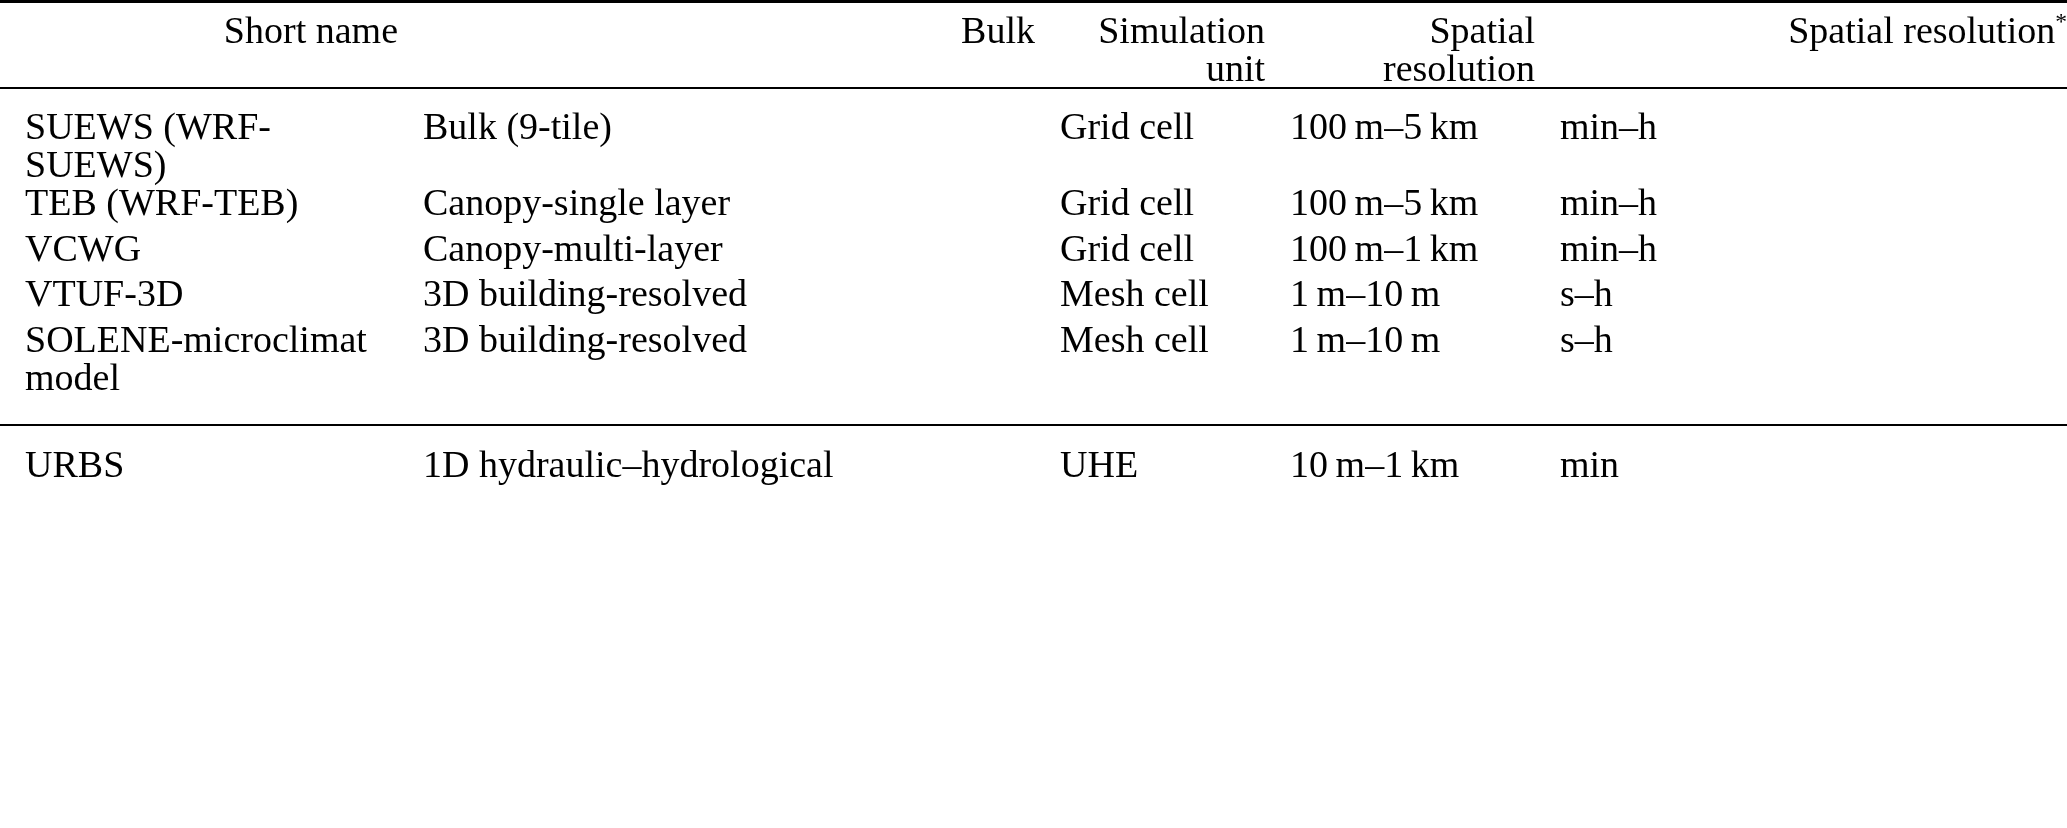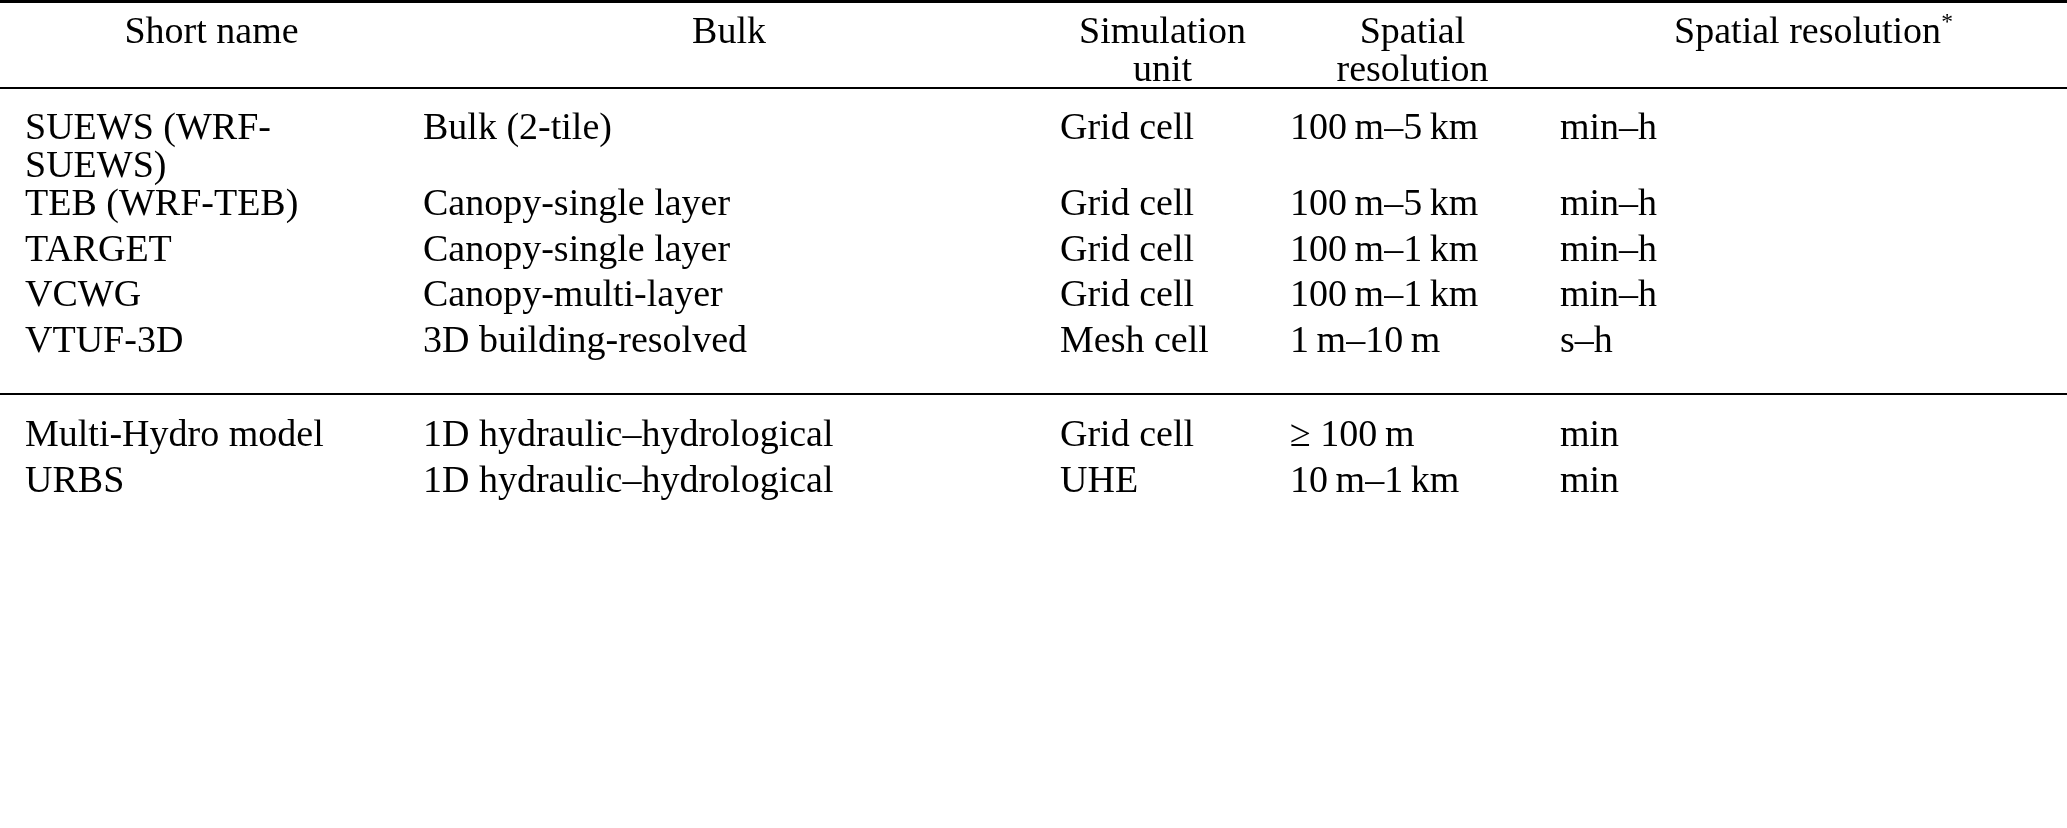--- a/index.html
+++ b/index.html
@@ -45,21 +45,21 @@
     padding: 0;
     border-top: 2px solid #000000;
   }
   tr.rule-section > td {
     height: 5px;
     padding: 0;
     border-top: 2px solid #000000;
   }
 
   thead th {
-    text-align: center;
+    text-align: right;
     font-weight: normal;
     vertical-align: baseline;
     padding: 0;
     height: 44px;
     font-family: Liberation Serif, serif;
   }
   thead th .cell-text {
     display: block;
     padding-left: 25px;
     padding-top: 2px;
@@ -123,21 +123,21 @@
     </thead>
     <tbody id="tbody-main">
         <tr class="spacer-top">
           <td colspan="5"></td>
         </tr>
         <tr>
           <td>
             <span class="cell-text">SUEWS (WRF-SUEWS)</span>
           </td>
           <td>
-            <span class="cell-text">Bulk (2-tile)</span>
+            <span class="cell-text">Bulk (9-tile)</span>
           </td>
           <td>
             <span class="cell-text">Grid cell</span>
           </td>
           <td>
             <span class="cell-text">100 m–5 km</span>
           </td>
           <td>
             <span class="cell-text">min–h</span>
           </td>
@@ -154,94 +154,77 @@
           </td>
           <td>
             <span class="cell-text">100 m–5 km</span>
           </td>
           <td>
             <span class="cell-text">min–h</span>
           </td>
         </tr>
         <tr>
           <td>
-            <span class="cell-text">TARGET</span>
-          </td>
-          <td>
-            <span class="cell-text">Canopy-single layer</span>
+            <span class="cell-text">VCWG</span>
+          </td>
+          <td>
+            <span class="cell-text">Canopy-multi-layer</span>
           </td>
           <td>
             <span class="cell-text">Grid cell</span>
           </td>
           <td>
             <span class="cell-text">100 m–1 km</span>
           </td>
           <td>
             <span class="cell-text">min–h</span>
           </td>
         </tr>
         <tr>
           <td>
-            <span class="cell-text">VCWG</span>
-          </td>
-          <td>
-            <span class="cell-text">Canopy-multi-layer</span>
-          </td>
-          <td>
-            <span class="cell-text">Grid cell</span>
-          </td>
-          <td>
-            <span class="cell-text">100 m–1 km</span>
-          </td>
-          <td>
-            <span class="cell-text">min–h</span>
-          </td>
-        </tr>
-        <tr>
-          <td>
             <span class="cell-text">VTUF-3D</span>
           </td>
           <td>
             <span class="cell-text">3D building-resolved</span>
           </td>
           <td>
             <span class="cell-text">Mesh cell</span>
           </td>
           <td>
             <span class="cell-text">1 m–10 m</span>
           </td>
           <td>
             <span class="cell-text">s–h</span>
           </td>
         </tr>
+        <tr>
+          <td>
+            <span class="cell-text">SOLENE-microclimat model</span>
+          </td>
+          <td>
+            <span class="cell-text">3D building-resolved</span>
+          </td>
+          <td>
+            <span class="cell-text">Mesh cell</span>
+          </td>
+          <td>
+            <span class="cell-text">1 m–10 m</span>
+          </td>
+          <td>
+            <span class="cell-text">s–h</span>
+          </td>
+        </tr>
         <tr class="spacer-gap">
           <td colspan="5"></td>
         </tr>
         <tr class="rule-section">
           <td colspan="5"></td>
         </tr>
         <tr class="spacer-gap2">
           <td colspan="5"></td>
-        </tr>
-        <tr>
-          <td>
-            <span class="cell-text">Multi-Hydro model</span>
-          </td>
-          <td>
-            <span class="cell-text">1D hydraulic–hydrological</span>
-          </td>
-          <td>
-            <span class="cell-text">Grid cell</span>
-          </td>
-          <td>
-            <span class="cell-text">≥ 100 m</span>
-          </td>
-          <td>
-            <span class="cell-text">min</span>
-          </td>
         </tr>
         <tr>
           <td>
             <span class="cell-text">URBS</span>
           </td>
           <td>
             <span class="cell-text">1D hydraulic–hydrological</span>
           </td>
           <td>
             <span class="cell-text">UHE</span>

